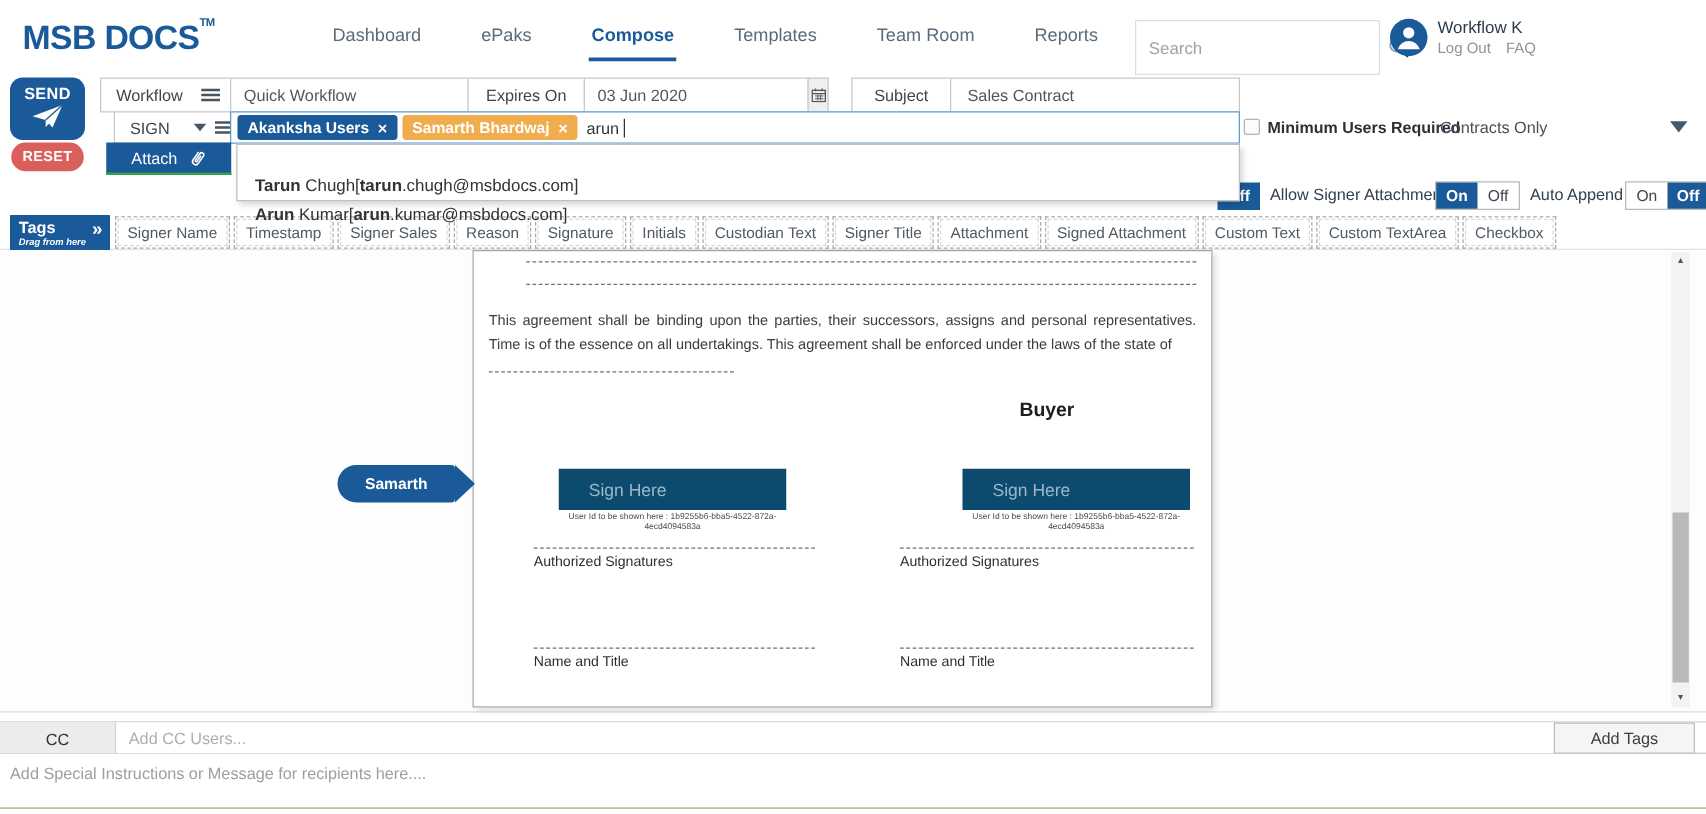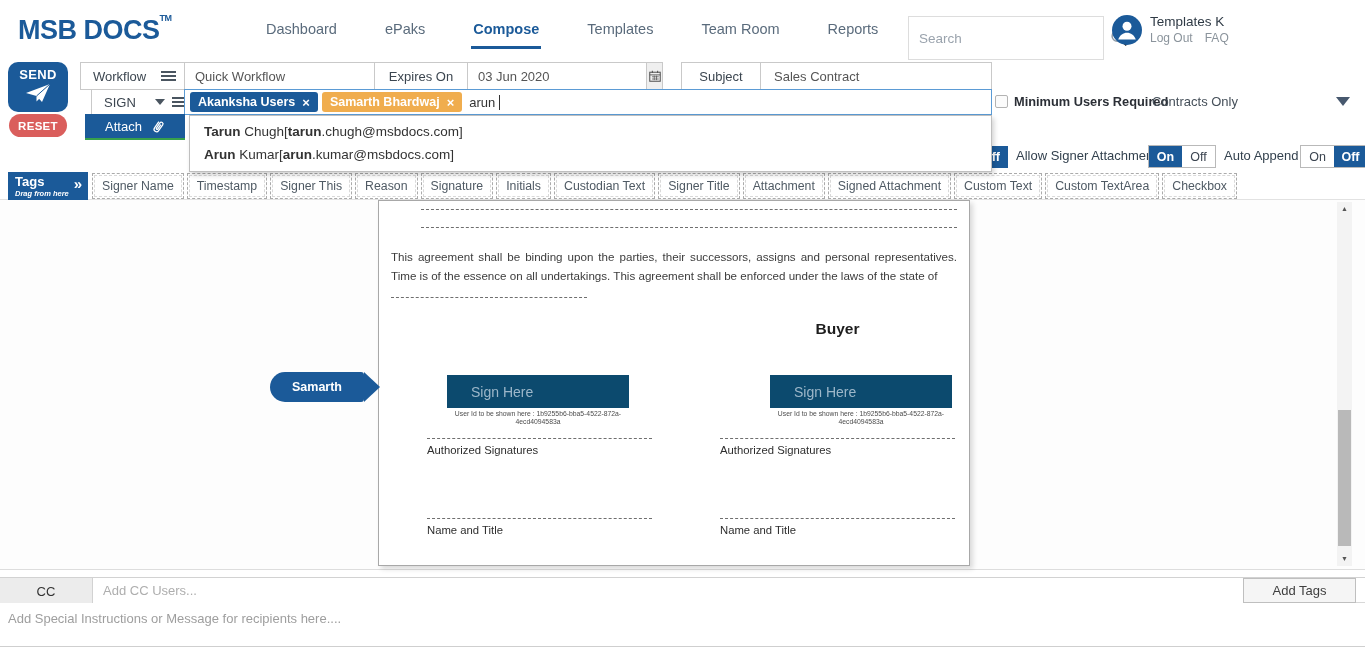--- a/index.html
+++ b/index.html
@@ -56,21 +56,21 @@
   .contracts-caret { position:absolute; left:1336px; top:97px; width:0; height:0; border-left:7px solid transparent; border-right:7px solid transparent; border-top:9px solid #47586e; cursor:pointer; }
 
   .attach-btn { position:absolute; left:85px; top:114px; width:100px; height:26px; background:#1b5a99; border:0; border-bottom:2px solid #37a04c; color:#fff; font-size:13px; cursor:pointer; display:flex; align-items:center; justify-content:center; gap:10px; font-family:inherit; }
 
   .toggle-row-label { position:absolute; top:148px; font-size:13px; color:#33414e; }
   .toggle { position:absolute; top:145px; height:23px; display:flex; border:1px solid #b9b9b9; background:#fff; cursor:pointer; }
   .toggle .seg { min-width:33px; padding:0 7px; display:flex; align-items:center; justify-content:center; font-size:12.5px; color:#3b4450; }
   .toggle .seg.active { background:#1b5a99; color:#fff; font-weight:700; }
   .hidden-off { position:absolute; left:974px; top:146px; width:34px; height:22px; background:#1b5a99; color:#fff; font-size:12.5px; font-weight:700; display:flex; align-items:center; justify-content:center; z-index:5; }
 
-  .suggest { position:absolute; left:189px; top:115px; width:803px; height:57px; background:#fff; border:1px solid #bfbfbf; box-shadow:2px 3px 5px rgba(0,0,0,0.18); z-index:40; padding-top:4px; }
+  .suggest { position:absolute; left:189px; top:115px; width:803px; height:46px; background:#fff; border:1px solid #bfbfbf; box-shadow:2px 3px 5px rgba(0,0,0,0.18); z-index:40; padding-top:21px; }
   .suggestion-item { padding:4px 14px; font-size:13.5px; color:#333; cursor:pointer; }
 
   
   .tags-bar { position:absolute; left:0; top:172px; width:1365px; height:28px; background:#fff; border-bottom:1px solid #e2e2e2; }
   .tags-chip { position:absolute; left:8px; top:0; width:80px; height:28px; background:#1b5a99; color:#fff; cursor:pointer; }
   .tags-chip .t1 { position:absolute; left:7px; top:2px; font-size:13px; font-weight:700; }
   .tags-chip .t2 { position:absolute; left:7px; top:17px; font-size:7.5px; font-style:italic; font-weight:700; }
   .tags-chip .chev { position:absolute; right:6px; top:3px; font-size:15px; font-weight:700; }
   .tag-buttons { position:absolute; left:92px; top:0; height:28px; display:flex; align-items:center; gap:3px; }
   .drag-tag { border:1px dashed #ababab; outline:1px dashed #d9d9d9; outline-offset:-3px; background:#fff; color:#4f5a64; font-size:12.3px; padding:5px 9px; cursor:grab; font-family:inherit; white-space:nowrap; }
@@ -138,21 +138,21 @@
           <circle cx="10" cy="10" r="5.5" fill="none" stroke="#8d9aa5" stroke-width="1.6"></circle>
           <line x1="14.5" y1="14.5" x2="20" y2="20" stroke="#222" stroke-width="2"></line>
         </svg>
     </div>
     <div class="avatar">
       <svg viewBox="0 0 24 24" width="30" height="30">
           <circle cx="12" cy="9" r="3.6" fill="#fff"></circle>
           <path d="M5 19.5c1.4-3.6 3.9-5.3 7-5.3s5.6 1.7 7 5.3" fill="#fff"></path>
         </svg>
     </div>
-    <div class="user-name">Templates K</div>
+    <div class="user-name">Workflow K</div>
     <div class="user-links">
       <span>Log Out</span>
       <span>FAQ</span>
     </div>
   </div>
 
   <button class="send-btn">
     <span class="lbl">SEND</span>
     <svg width="26" height="22" viewBox="0 0 26 22">
         <path d="M1 11 L25 2 L17 20 L11.5 14 Z" fill="#fff"></path>
@@ -247,21 +247,21 @@
 
   <div class="tags-bar">
     <div class="tags-chip">
       <span class="t1">Tags</span>
       <span class="t2">Drag from here</span>
       <span class="chev">»</span>
     </div>
     <div class="tag-buttons">
         <button class="drag-tag">Signer Name</button>
         <button class="drag-tag">Timestamp</button>
-        <button class="drag-tag">Signer This</button>
+        <button class="drag-tag">Signer Sales</button>
         <button class="drag-tag">Reason</button>
         <button class="drag-tag">Signature</button>
         <button class="drag-tag">Initials</button>
         <button class="drag-tag">Custodian Text</button>
         <button class="drag-tag">Signer Title</button>
         <button class="drag-tag">Attachment</button>
         <button class="drag-tag">Signed Attachment</button>
         <button class="drag-tag">Custom Text</button>
         <button class="drag-tag">Custom TextArea</button>
         <button class="drag-tag">Checkbox</button>

